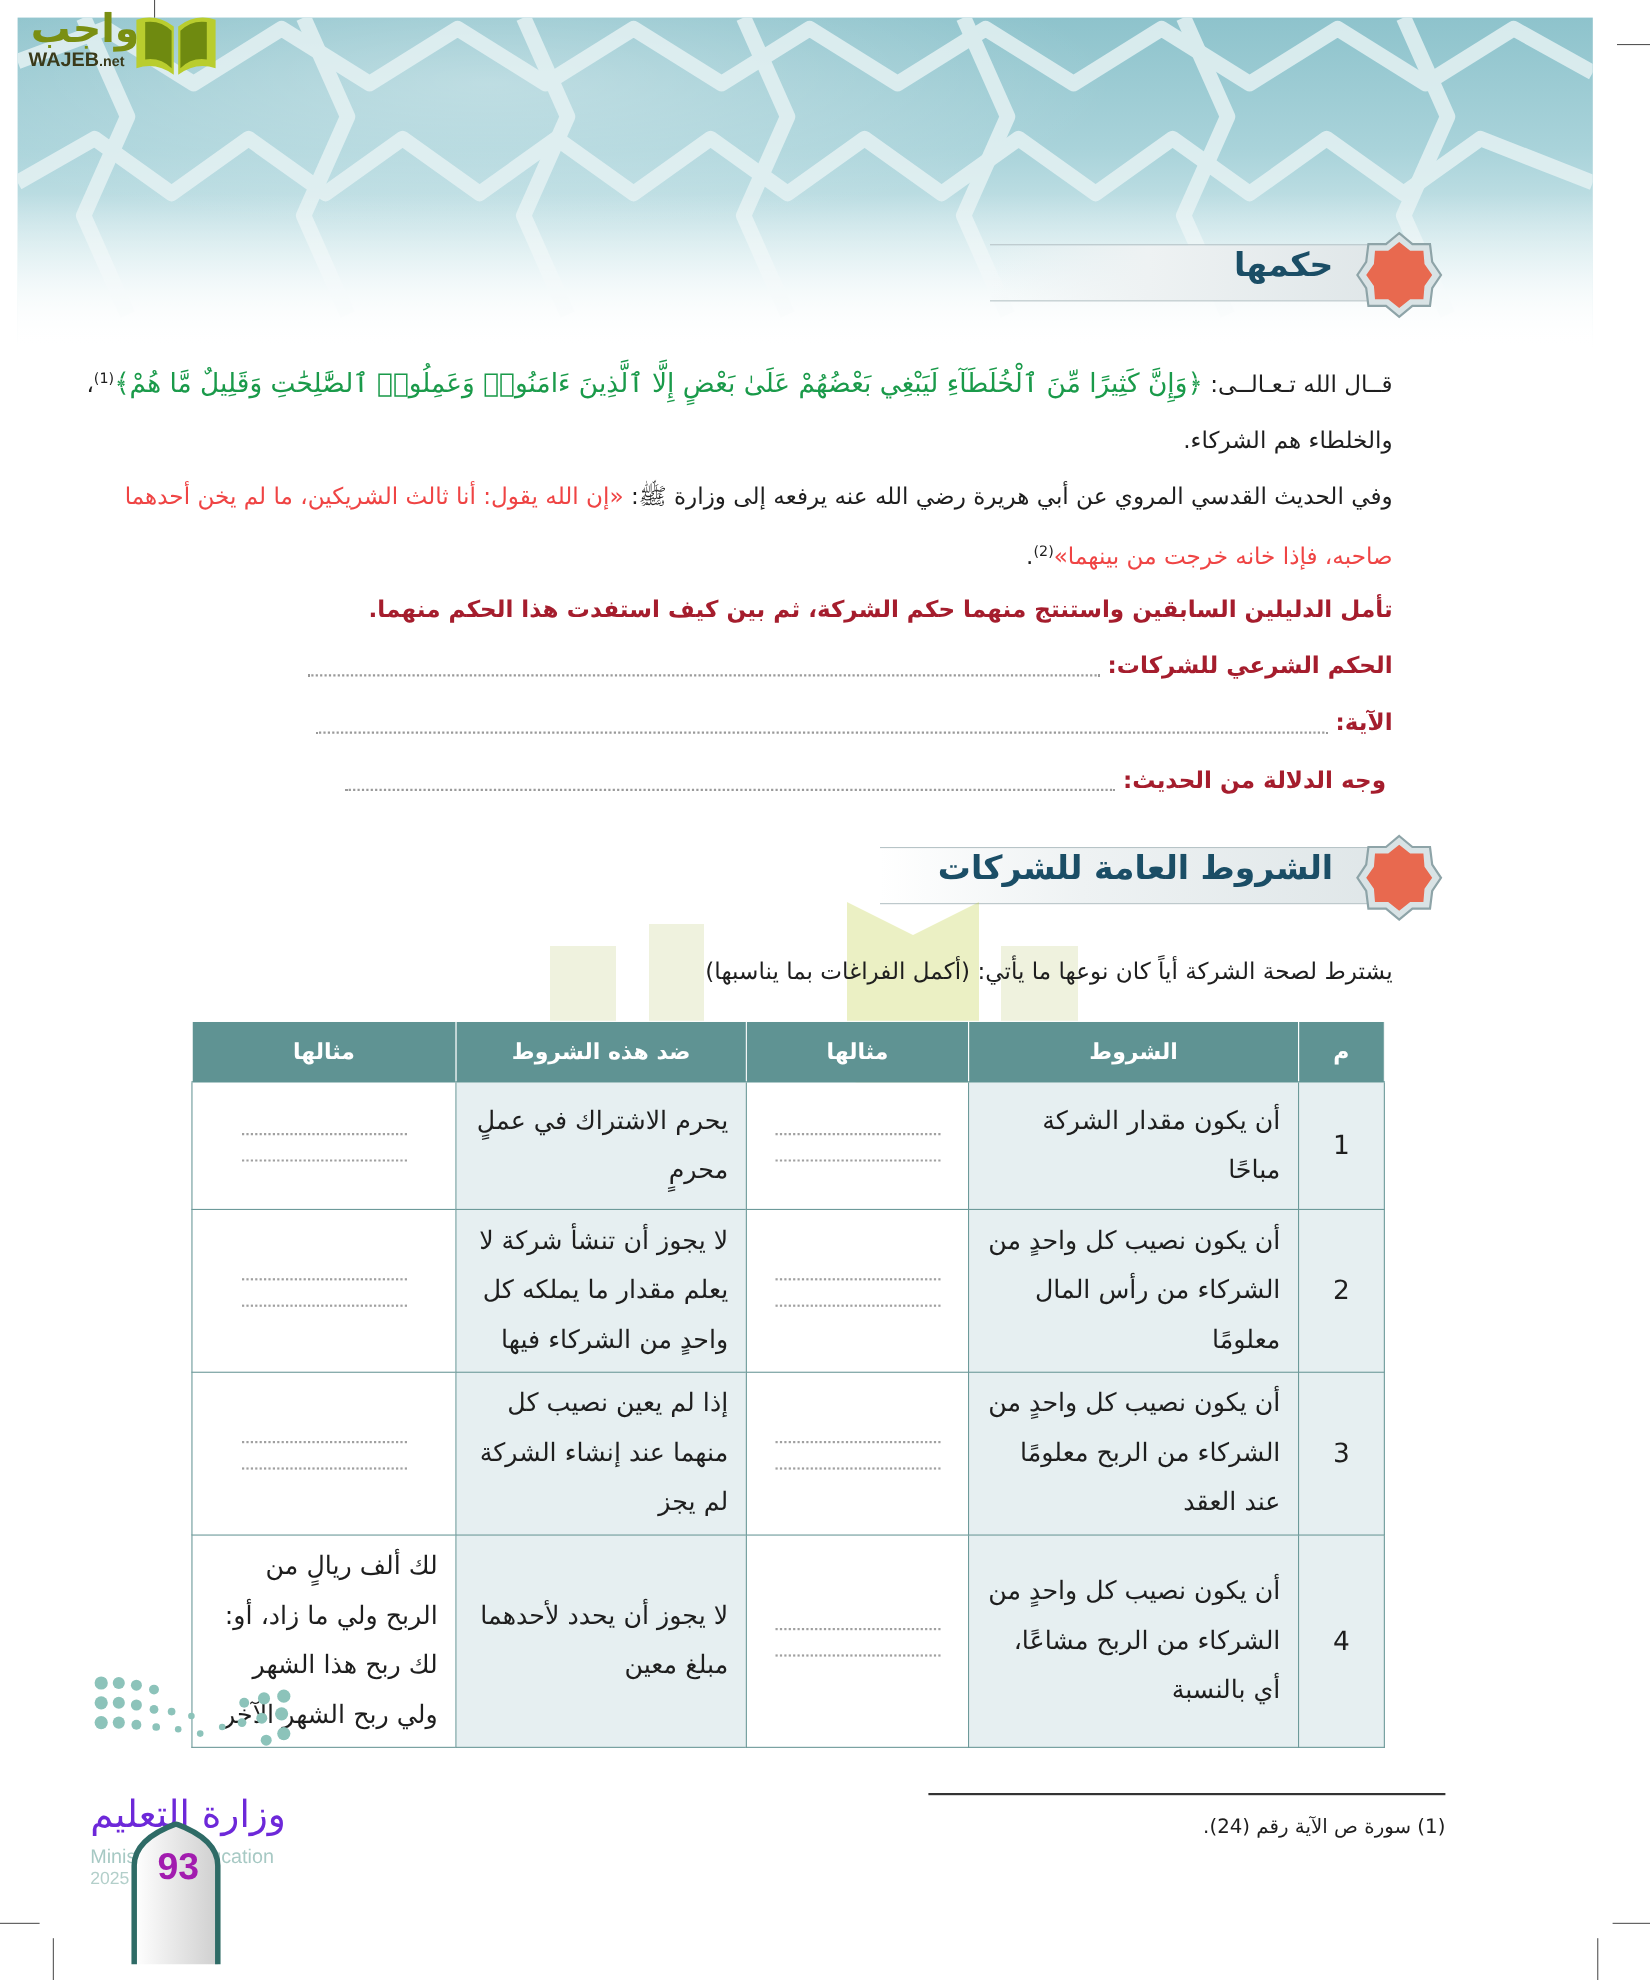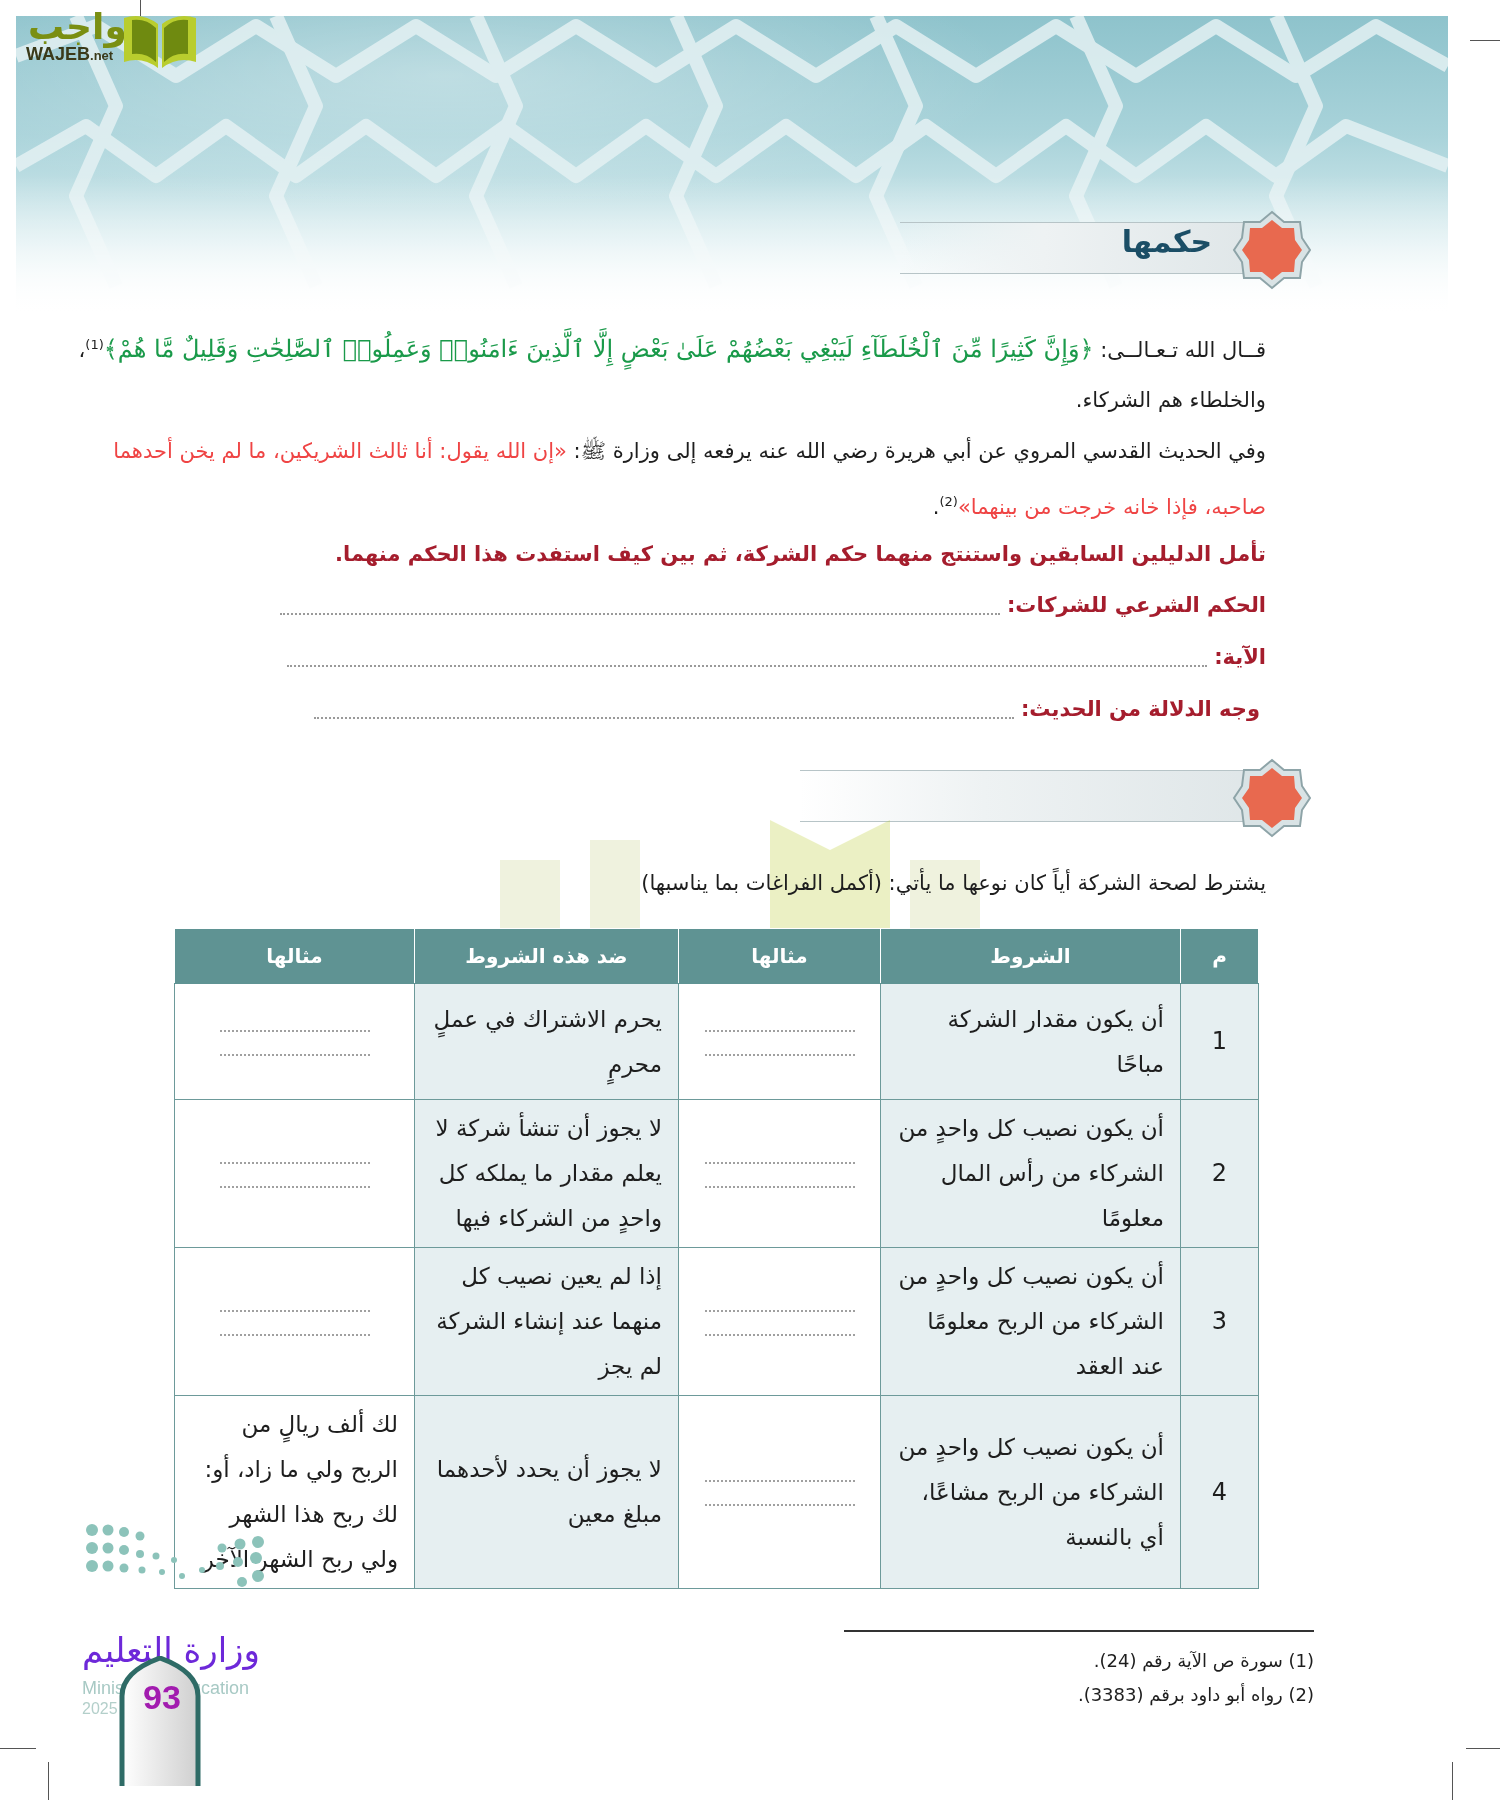--- a/index.html
+++ b/index.html
@@ -173,20 +173,21 @@
   <span>وجه الدلالة من الحديث:</span>
   <span class="dots" style="width:700px;"></span>
 </div>
 
 <div class="section-head" style="right:188px;top:758px;width:520px;">
   <div class="bar" style="width:460px;"></div>
   <svg class="medal" viewBox="0 0 80 80">
     <polygon points="40,2 52,12 68,12 70,28 78,40 70,52 68,68 52,68 40,78 28,68 12,68 10,52 2,40 10,28 12,12 28,12" fill="#d9e3e5" stroke="#8ea4a8" stroke-width="2"></polygon>
     <polygon points="40,10 50,18 62,18 63,30 70,40 63,50 62,62 50,62 40,70 30,62 18,62 17,50 10,40 17,30 18,18 30,18" fill="#e8694f"></polygon>
   </svg>
+  <div class="title">الشروط العامة للشركات</div>
 </div>
 
 <svg class="wm" viewBox="0 0 500 190">
   <rect x="0" y="40" width="60" height="110" fill="#c9d48a"></rect>
   <rect x="90" y="20" width="50" height="130" fill="#c9d48a"></rect>
   <path d="M270 0 L330 30 L330 190 L270 160 Z" fill="#b9cd2e"></path>
   <path d="M390 0 L330 30 L330 190 L390 160 Z" fill="#b9cd2e"></path>
   <rect x="410" y="40" width="70" height="110" fill="#c9d48a"></rect>
 </svg>
 
@@ -258,21 +259,20 @@
         </td>
       <td class="shade">لا يجوز أن يحدد لأحدهما مبلغ معين</td>
       <td class="white">لك ألف ريالٍ من الربح ولي ما زاد، أو: لك ربح هذا الشهر ولي ربح الشهر الآخر</td>
     </tr>
   </tbody>
 </table>
 
 <div class="footnotes">
   <div class="rule"></div>
   <div class="fn">(1) سورة ص الآية رقم (24).</div>
-  <div class="fn">(2) رواه أبو داود برقم (3383).</div>
 </div>
 
 <div class="moe">
   <svg class="moe-dots" viewBox="0 0 190 70">
     <g fill="#8cc3ba">
       <circle cx="10" cy="10" r="6"></circle>
         <circle cx="26" cy="10" r="5.5"></circle>
         <circle cx="42" cy="12" r="5"></circle>
         <circle cx="58" cy="16" r="4.5"></circle>
       <circle cx="10" cy="28" r="6"></circle>

